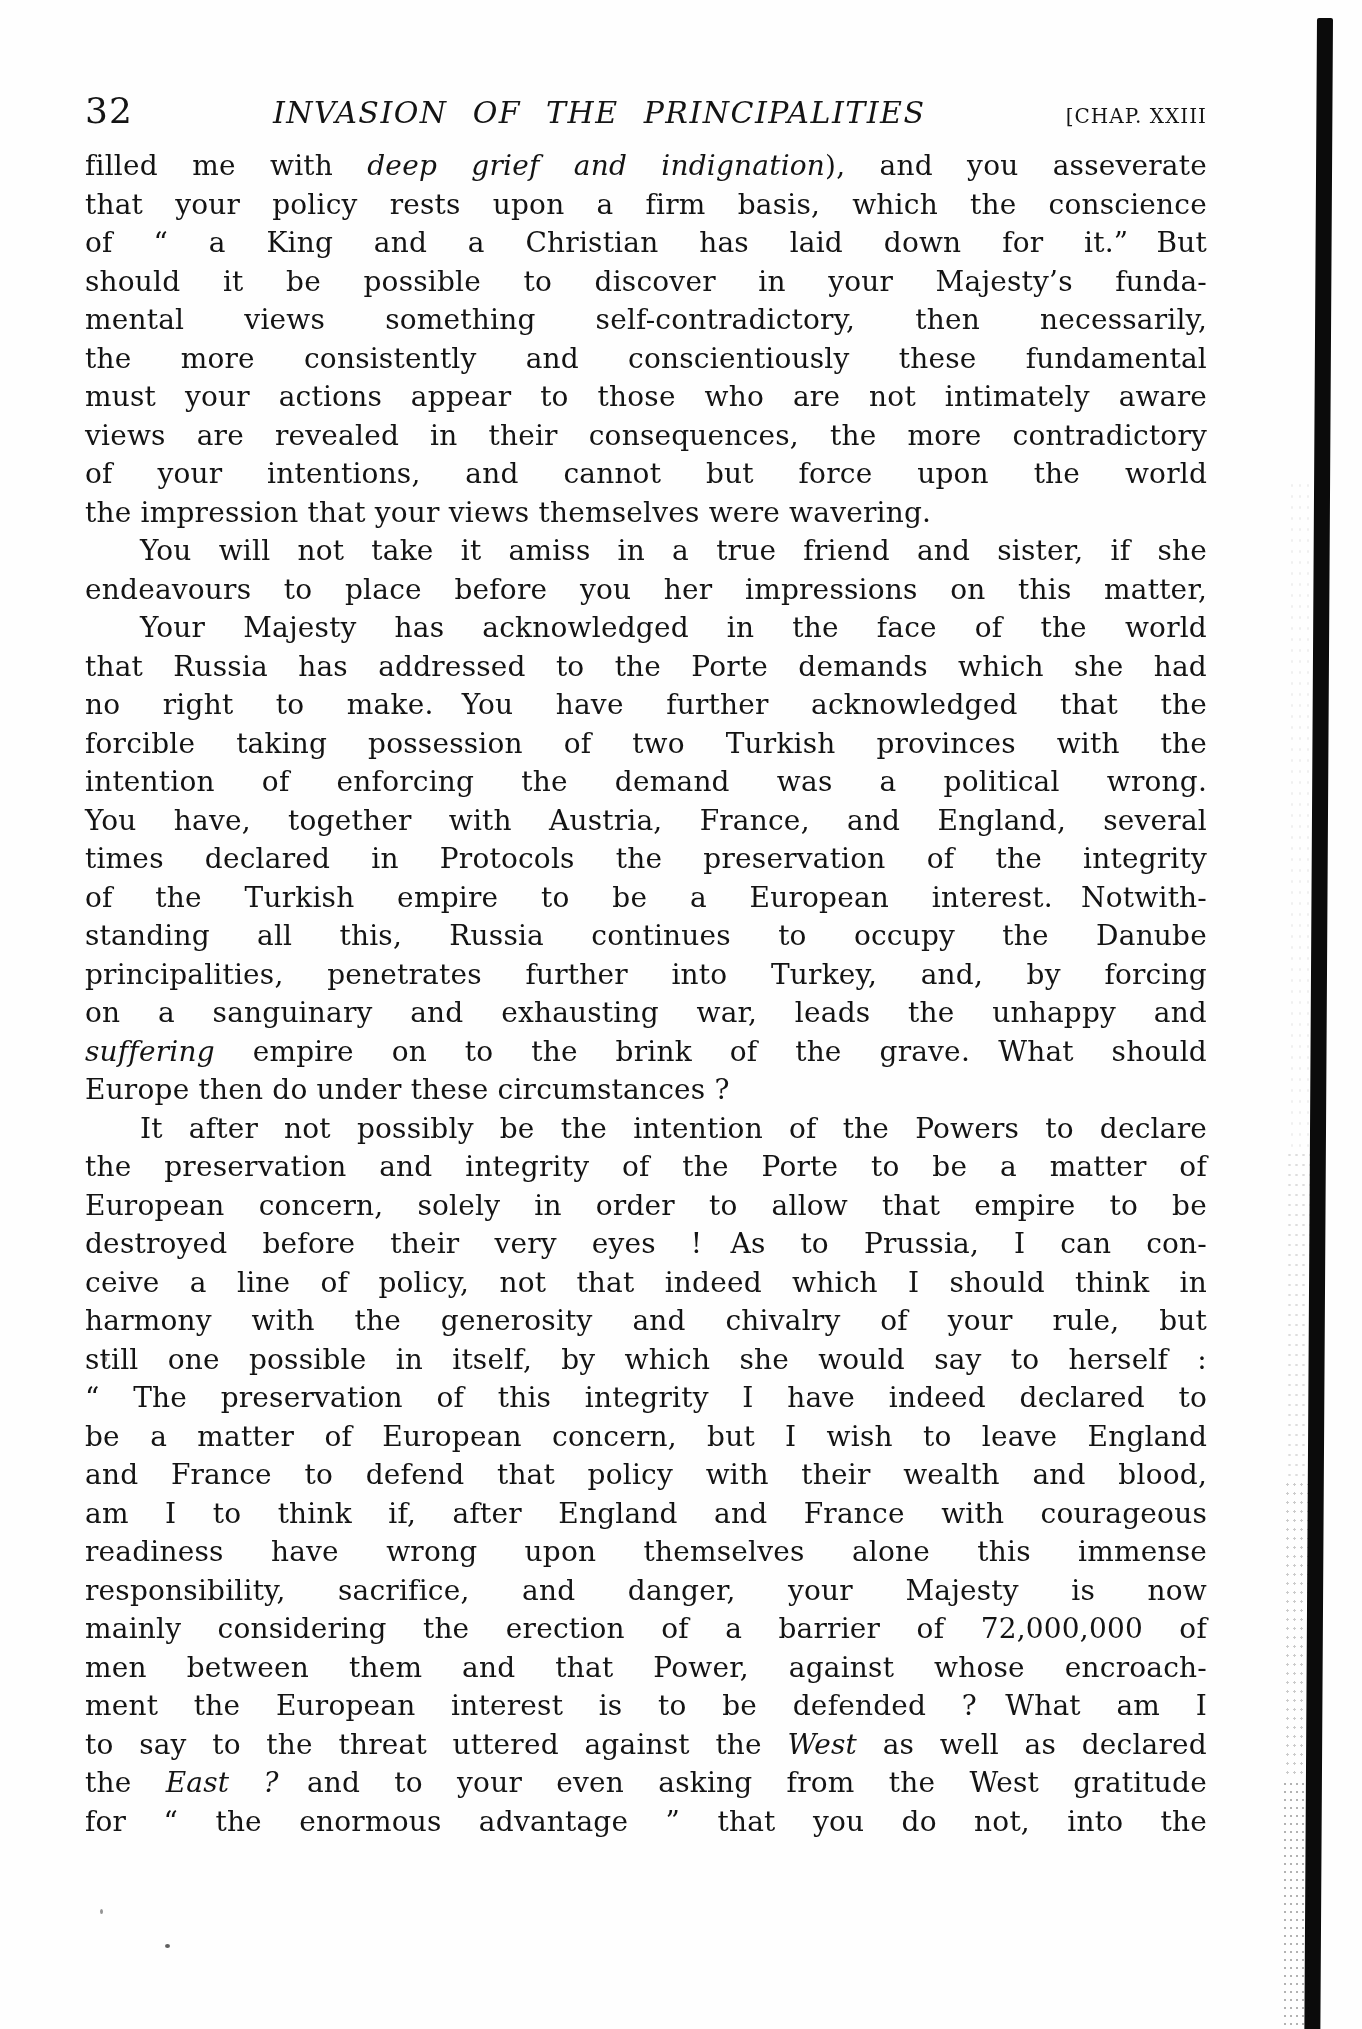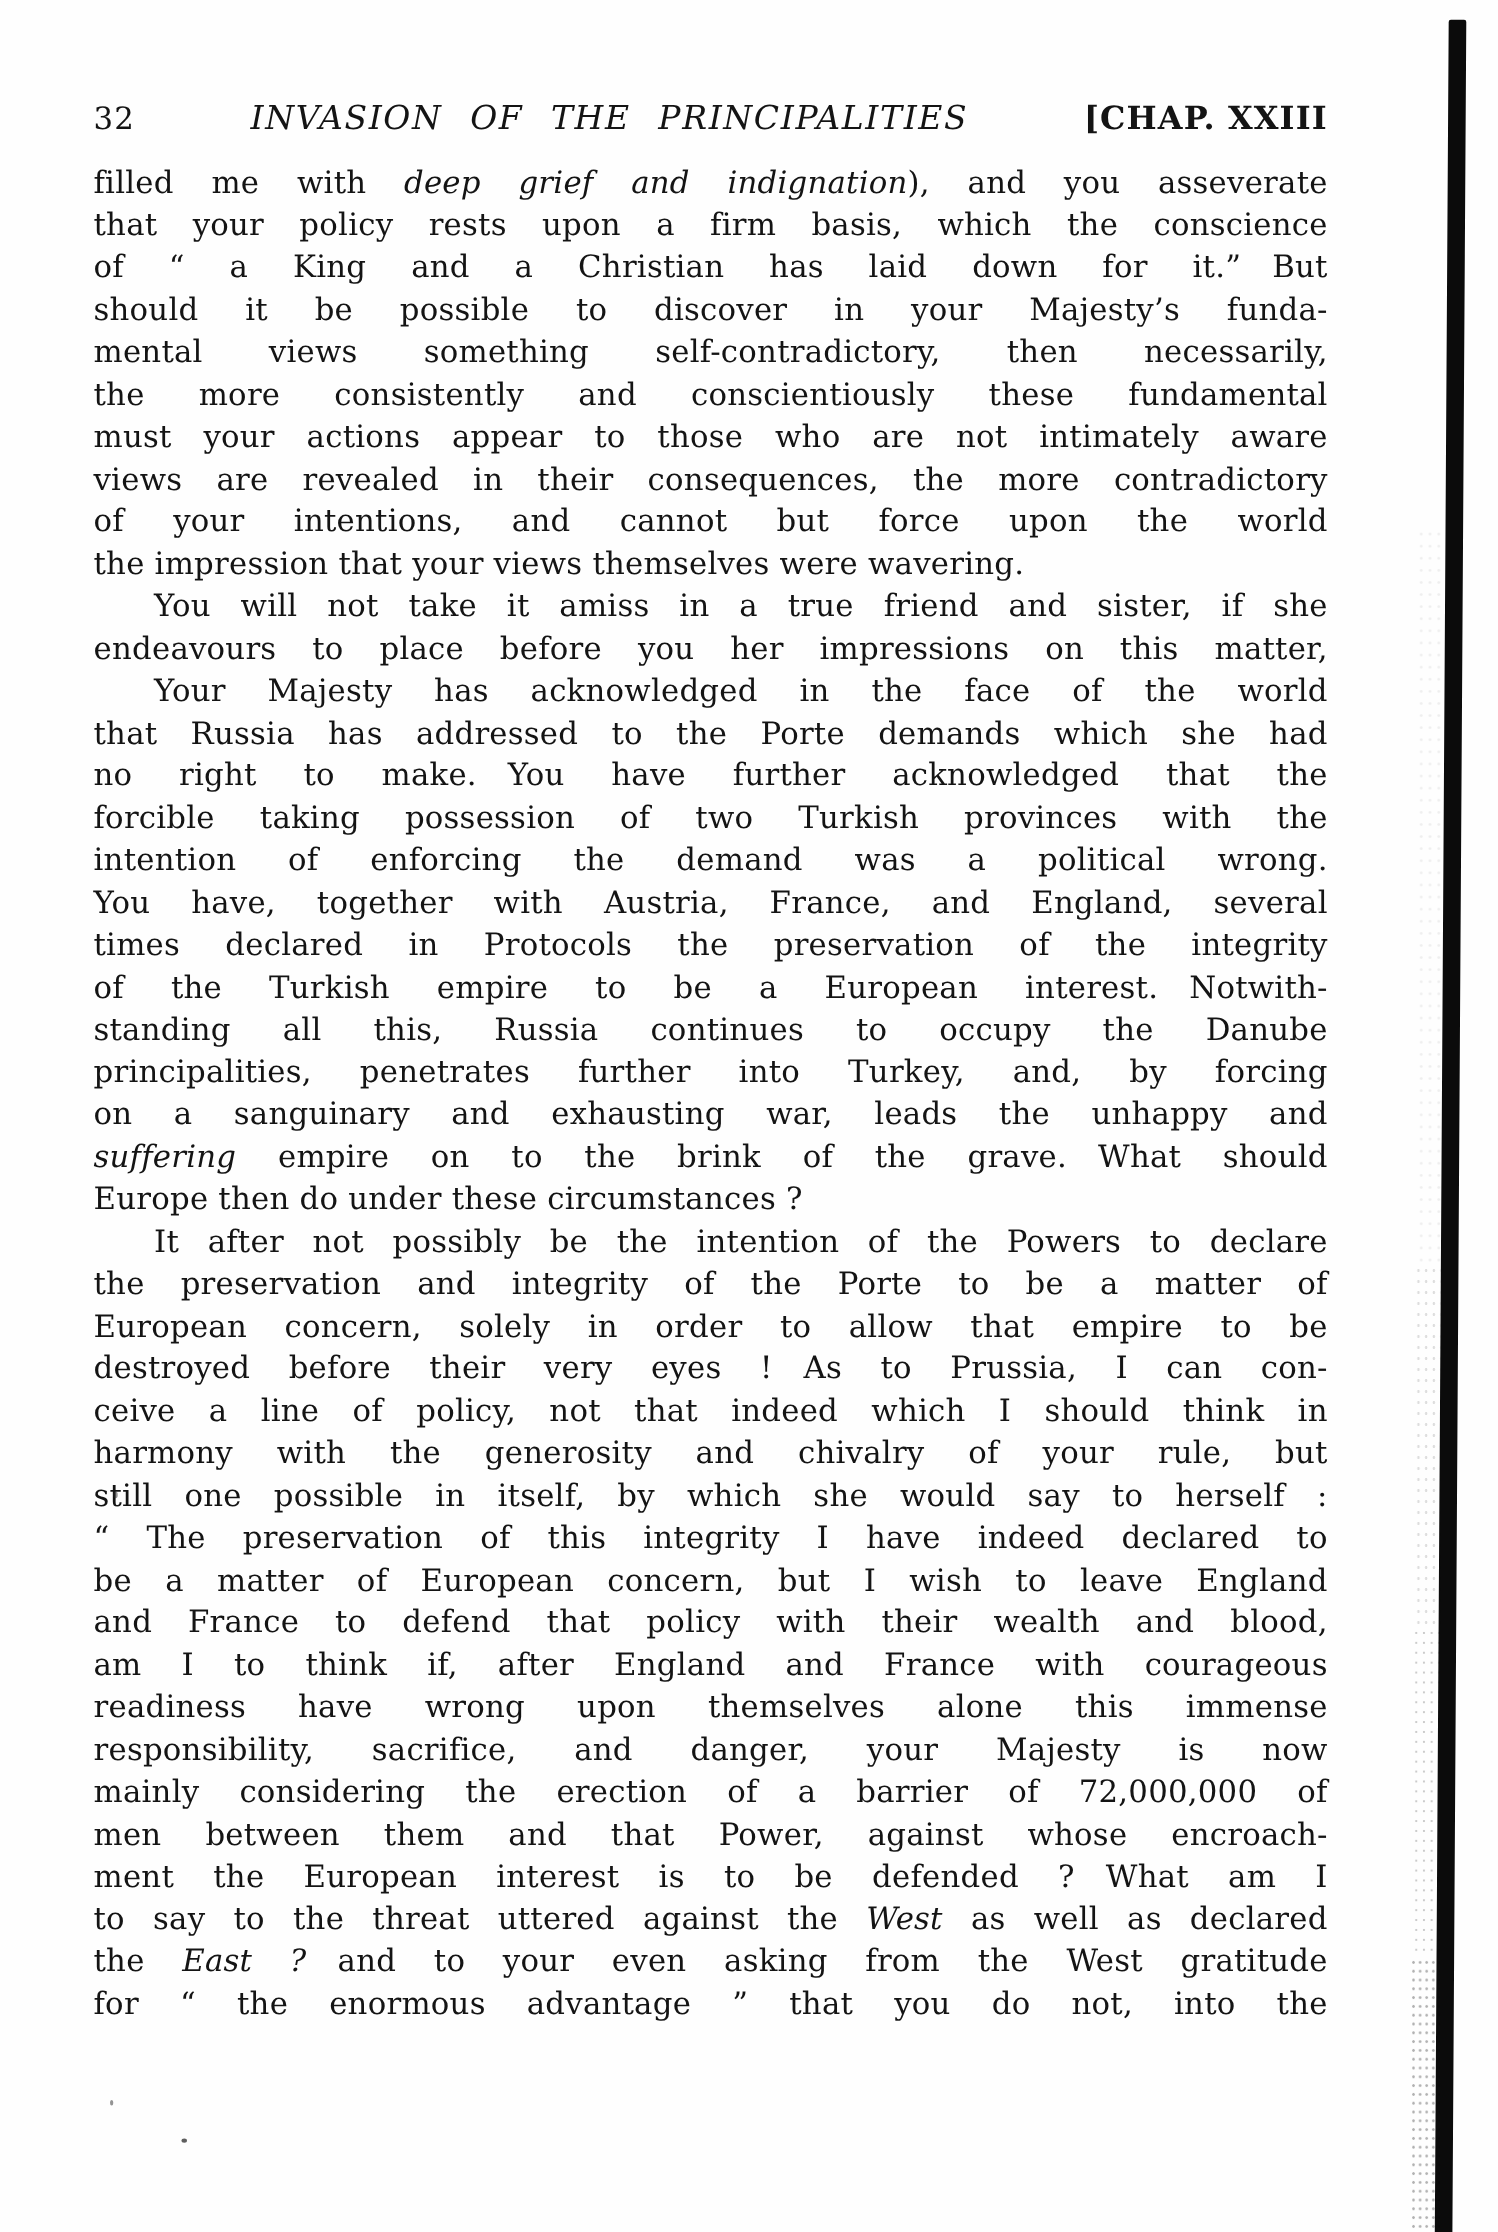--- a/index.html
+++ b/index.html
@@ -9,25 +9,25 @@
     background:#fefefe;
     overflow:hidden;
     font-family:"DejaVu Serif","Liberation Serif",serif;
     color:#141414;
   }
   
   .header{
     position:absolute;left:85px;top:90px;width:1122px;
     display:flex;justify-content:space-between;align-items:baseline;
   }
-  .page-number{font-size:28px;letter-spacing:1px;}
+  .page-number{font-size:36px;letter-spacing:1px;}
   .header-title{
     font-size:30px;letter-spacing:1.5px;word-spacing:14px;white-space:nowrap;font-style:italic;
   }
-  .header-chapter{font-size:29px;letter-spacing:1px;white-space:nowrap;font-weight:bold;}
+  .header-chapter{font-size:20px;letter-spacing:1px;white-space:nowrap;}
   
   .body{
     position:absolute;left:85px;top:147px;width:1122px;
     font-size:28px;line-height:38.5px;letter-spacing:0.2px;
   }
   .line{
     text-align:justify;
     text-align-last:justify;
     min-height:38.5px;
   }

